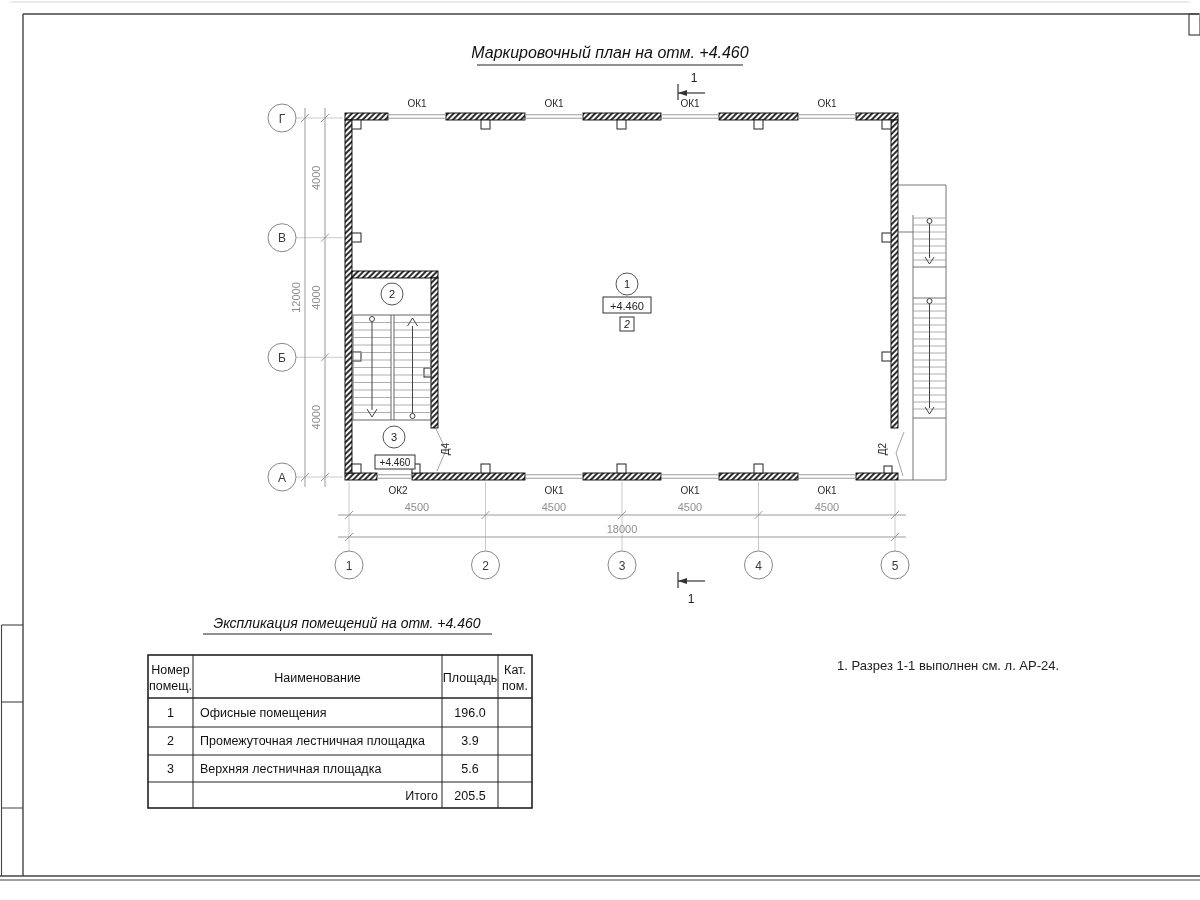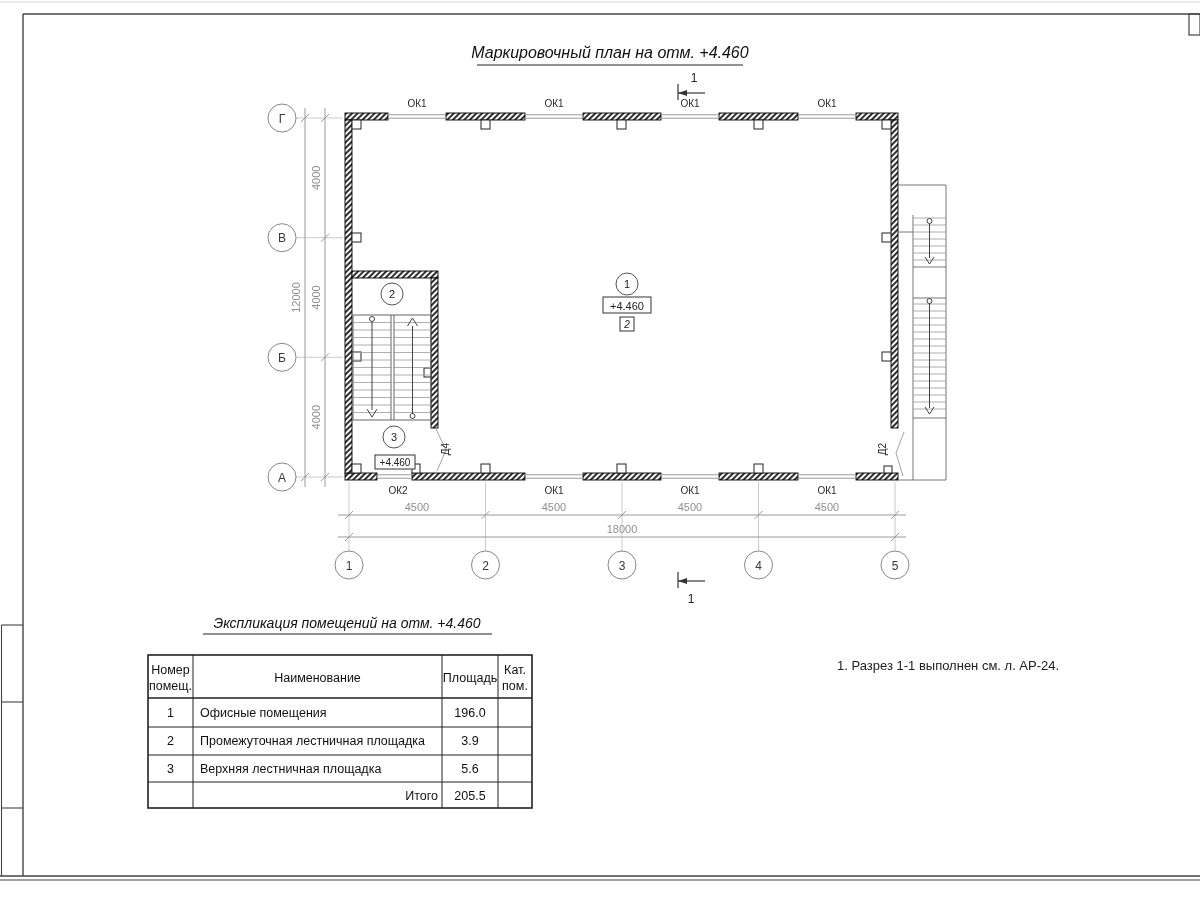--- a/index.html
+++ b/index.html
@@ -1,17 +1,17 @@
 <!DOCTYPE html>
 <html><head>
 <meta charset="utf-8">
 <style>
   html,body{margin:0;padding:0;background:#fff;}
   .sheet{position:relative;width:1200px;height:900px;background:#ffffff;overflow:hidden;
-         font-family:"Liberation Sans",sans-serif;}
+         font-family:"Liberation Sans",sans-serif;border-radius:18px;}
   svg{position:absolute;left:0;top:0;}
   text{font-family:"Liberation Sans",sans-serif;fill:#1c1c1c;}
   .dimtxt{fill:#8f8f8f;font-size:11px;}
   .axistxt{fill:#3a3a3a;font-size:12px;}
   .oktxt{fill:#2a2a2a;font-size:10px;}
   .titletxt{font-size:16px;font-style:italic;fill:#111;}
   .subtitletxt{font-size:14px;font-style:italic;fill:#111;}
   .tbltxt{font-size:12.5px;fill:#111;}
   .marktxt{font-size:11px;fill:#222;}
   .notetxt{font-size:13px;fill:#222;}

